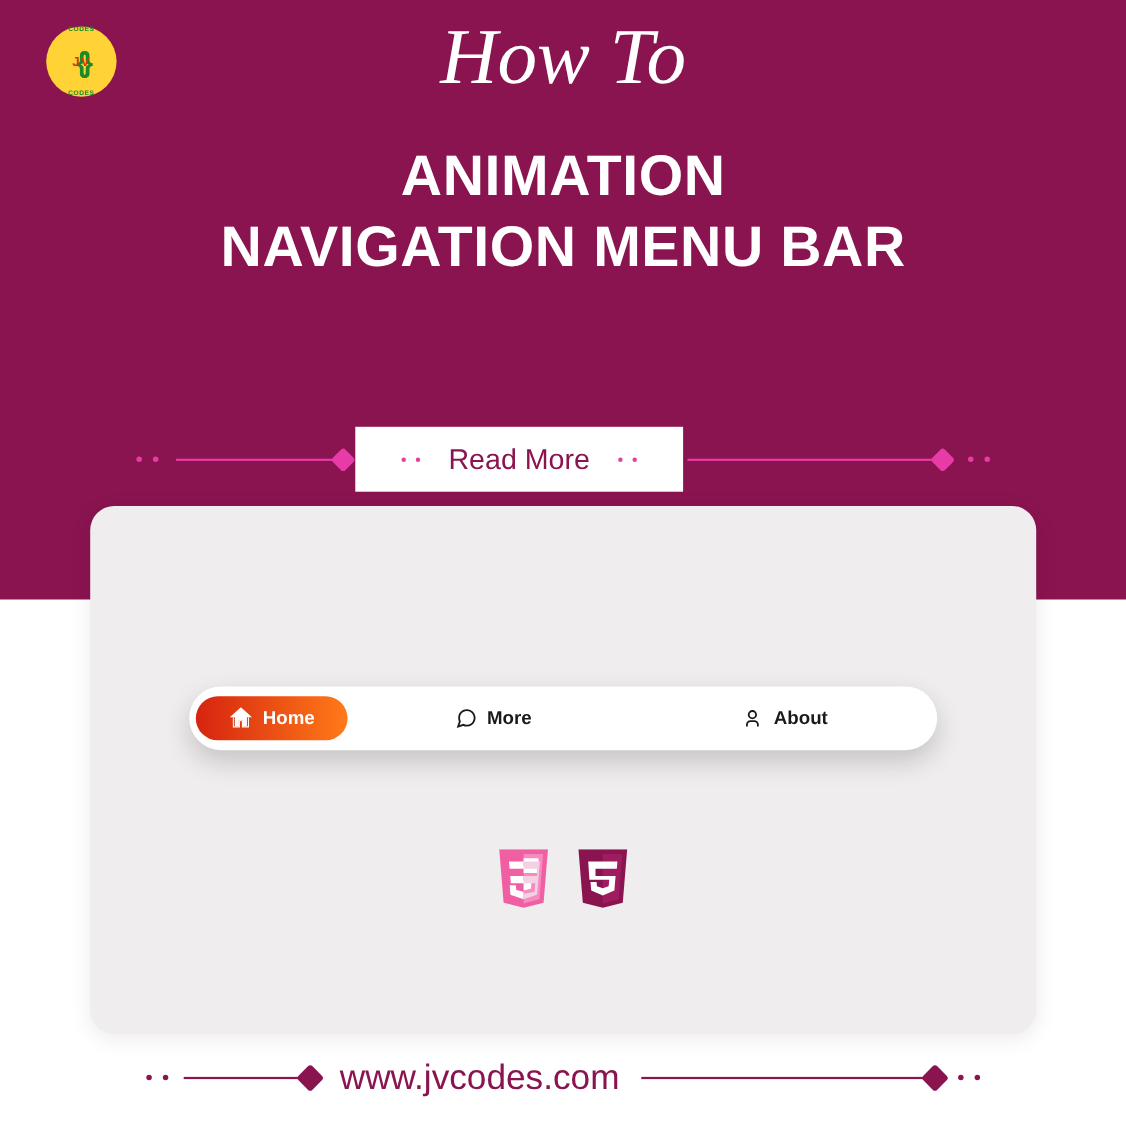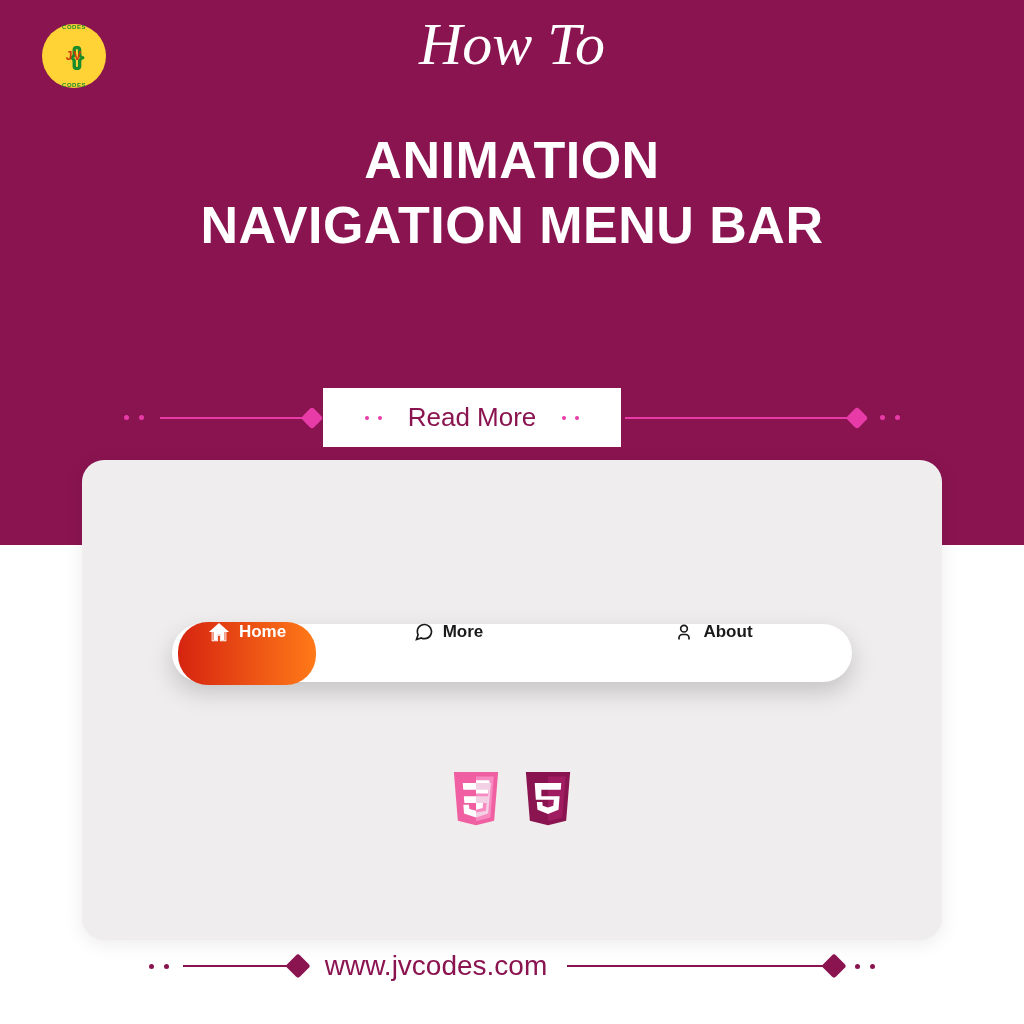--- a/index.html
+++ b/index.html
@@ -29,21 +29,21 @@
     color: #d13a0a; letter-spacing: 1px;
   }
   .logo-caption {
     position: absolute; top: 58px; font-size: 6px;
     color: #1a8a2a; font-weight: 700; letter-spacing: 0.5px;
   }
   .logo-caption.top { top: 0px; }
   .script-title {
     position: absolute; top: 10px; left: 50%; transform: translateX(-50%);
     font-family: 'Brush Script MT', cursive;
-    font-size: 60px; color: #fff; font-weight: 400;
+    font-size: 72px; color: #fff; font-weight: 400;
     font-style: italic;
   }
   .main-heading {
     position: absolute; top: 128px; width: 100%;
     text-align: center; color: #fff;
     font-size: 52px; font-weight: 800; line-height: 1.25;
     letter-spacing: 0.5px;
   }
   .divider-row {
     position: absolute; top: 388px; left: 0; width: 100%;
@@ -84,22 +84,22 @@
   }
   .nav-bar {
     margin-top: 164px;
     width: 680px; height: 58px;
     background: #fff; border-radius: 40px;
     box-shadow: 0 10px 24px rgba(0,0,0,0.18);
     display: flex; align-items: center;
     padding: 0 6px;
   }
   .nav-item {
-    display: flex; align-items: flex-start; gap: 9px;
-    padding: 0 18px; height: 63px;
+    display: flex; align-items: center; gap: 9px;
+    padding: 0 18px; height: 40px;
     font-size: 17px; font-weight: 600; color: #1a1a1a;
     cursor: pointer; border-radius: 30px;
     flex: 1; justify-content: center;
   }
   .nav-item.active {
     background: linear-gradient(90deg, #d62410 0%, #ff7a18 100%);
     color: #fff;
     flex: 0 0 138px;
   }
   .nav-item svg { width: 20px; height: 20px; flex-shrink: 0; }
@@ -107,22 +107,22 @@
   .tech-icons {
     margin-top: 90px;
     display: flex; gap: 18px; align-items: center;
   }
   .tech-icons svg { width: 54px; height: 62px; }
   .footer-row {
     position: absolute; bottom: 26px; left: 0; width: 100%;
     display: flex; align-items: center; justify-content: center;
   }
   .footer-url {
-    color: #8a1450; font-size: 28px; font-weight: 500;
-    margin: 16px 20px;
+    color: #8a1450; font-size: 32px; font-weight: 500;
+    margin: 0 20px;
   }
   .f-line {
     height: 2px; background: #8a1450;
   }
   .f-line.left { width: 108px; }
   .f-line.right { width: 260px; }
   .f-dots { display: flex; gap: 10px; margin: 0 14px; }
   .f-dots span {
     width: 5px; height: 5px; border-radius: 50%; background: #8a1450;
   }

